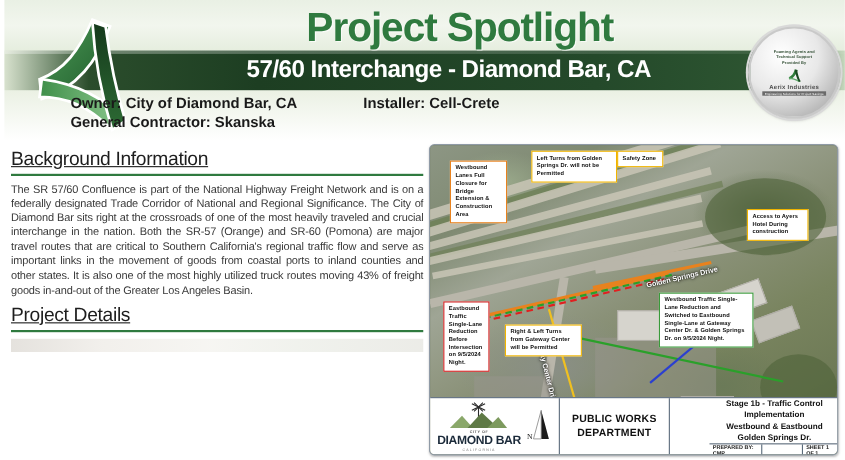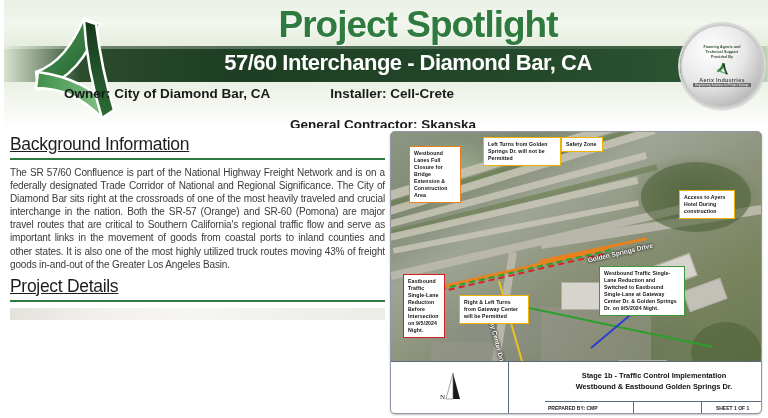--- a/index.html
+++ b/index.html
@@ -36,21 +36,21 @@
     position:absolute; left:0; top:50px; width:768px;
     text-align:center; padding-left:40px;
     font-size:22px; font-weight:bold; letter-spacing:-.5px;
     color:#ffffff;
   }
   .credits {
     position:absolute; left:0; top:86px; width:768px; padding:0 70px 0 60px;
     font-size:13.5px; font-weight:bold; color:#1a1a1a;
   }
   .credits-row1 { display:flex; justify-content:flex-start; gap:60px; }
-  .credits-row2 { text-align:center; margin-top:16px; }
+  .credits-row2 { text-align:left; margin-top:2px; }
 
   
   .logo-mark { position:absolute; left:18px; top:6px; width:118px; height:118px; }
 
   
   .seal {
     position:absolute; right:8px; top:24px; width:84px; height:84px;
     border-radius:50%;
     background:radial-gradient(circle at 35% 30%,#ffffff 0%,#e8e8e8 45%,#bdbdbd 75%,#9a9a9a 100%);
     border:2px solid #c9c9c9;
@@ -293,27 +293,48 @@
     <div class="callout co-yellow" style="left:92px;top:5px;width:78px;">Left Turns from Golden Springs Dr. will not be Permitted</div>
     <div class="callout co-yellow" style="left:170px;top:5px;width:42px;">Safety Zone</div>
     <div class="callout co-yellow" style="left:288px;top:58px;width:56px;">Access to Ayers Hotel During construction</div>
     <div class="callout co-red" style="left:12px;top:142px;width:42px;">Eastbound Traffic Single-Lane Reduction Before Intersection on 9/5/2024 Night.</div>
     <div class="callout co-yellow" style="left:68px;top:163px;width:70px;">Right &amp; Left Turns from Gateway Center will be Permitted</div>
     <div class="callout co-green" style="left:208px;top:134px;width:86px;">Westbound Traffic Single-Lane Reduction and Switched to Eastbound Single-Lane at Gateway Center Dr. &amp; Golden Springs Dr.  on 9/5/2024 Night.</div>
   </div>
 
   <div class="titleblock">
     <div class="tb-logo">
+      <div class="dbr">
+        <svg width="52" height="26" viewBox="0 0 52 26">
+          <g stroke="#2b2b2b" stroke-width="1">
+            <line x1="26" y1="4" x2="26" y2="20"></line>
+            <line x1="20" y1="2" x2="32" y2="8"></line>
+              <line x1="32" y1="2" x2="20" y2="8"></line>
+            <line x1="22" y1="1" x2="30" y2="9"></line>
+              <line x1="30" y1="1" x2="22" y2="9"></line>
+          </g>
+          <path d="M0 24 L11 13 L21 24 Z" fill="#8aa86a"></path>
+          <path d="M16 24 L29 10 L44 24 Z" fill="#5f7a46"></path>
+          <path d="M34 24 L44 14 L52 24 Z" fill="#7d9a5e"></path>
+        </svg>
+        <div class="dbr-top">CITY OF</div>
+        <div class="dbr-name">DIAMOND BAR</div>
+        <div class="dbr-sub">CALIFORNIA</div>
+      </div>
       <svg class="northarrow" viewBox="0 0 26 34">
         <path d="M16 2 L16 28 L23 28 Z" fill="#1a1a1a"></path>
         <path d="M16 2 L9 28 L16 28 Z" fill="#ffffff" stroke="#6a6a6a" stroke-width=".6"></path>
         <text x="3" y="28" font-size="7" font-family="Liberation Serif, serif" fill="#1a1a1a">N</text>
       </svg>
     </div>
 
+    <div class="tb-dept">
+      <div>PUBLIC WORKS</div>
+      <div>DEPARTMENT</div>
+    </div>
 
     <div class="tb-right">
       <div class="tb-desc">
         <div>Stage 1b - Traffic Control Implementation</div>
         <div>Westbound &amp; Eastbound Golden Springs Dr.</div>
       </div>
       <div class="tb-meta">
         <div class="tb-prep">PREPARED BY: CMP</div>
         <div class="tb-mid"></div>
         <div class="tb-sheet">SHEET 1 OF 1</div>

